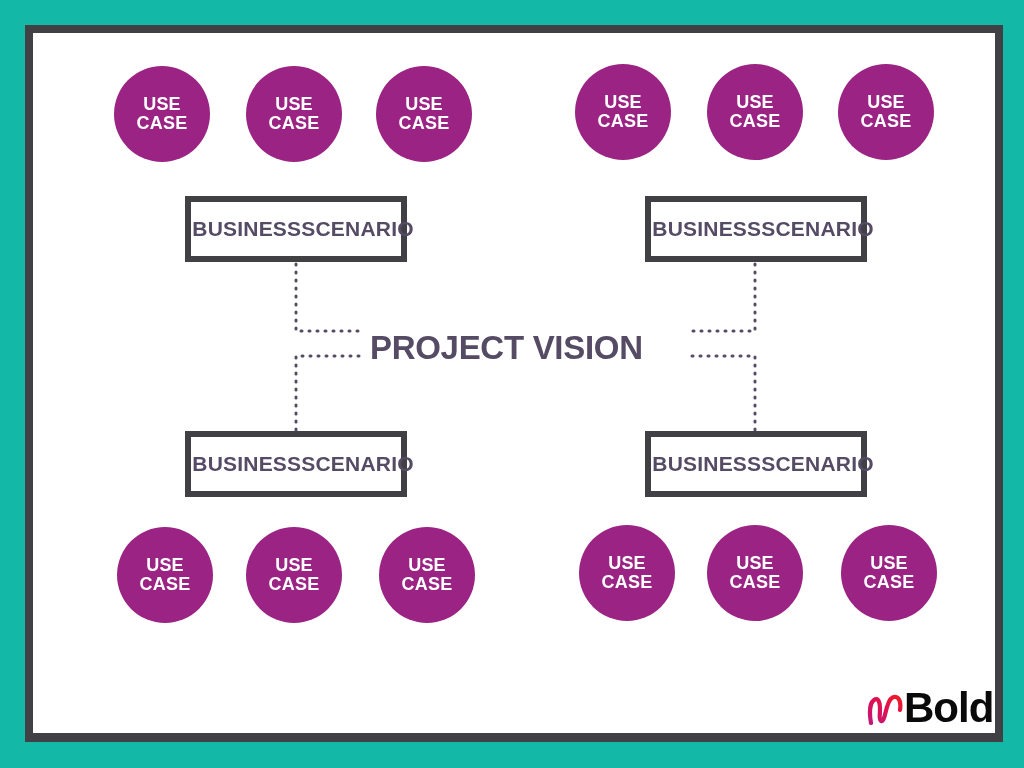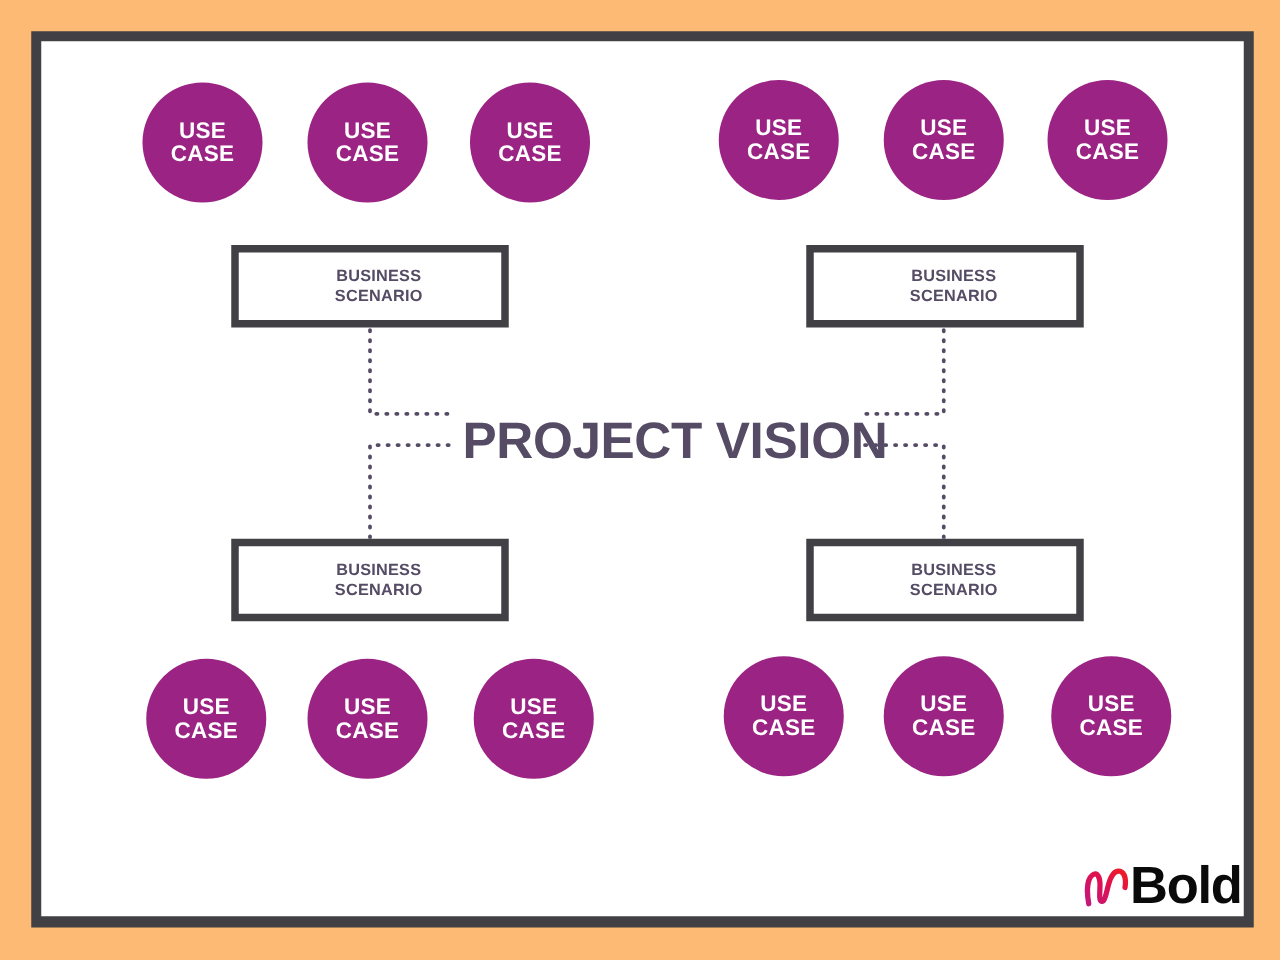--- a/index.html
+++ b/index.html
@@ -9,21 +9,21 @@
     background: #ffffff;
   }
   body {
     font-family: "Liberation Sans", sans-serif;
   }
 
   #slide {
     position: relative;
     width: 1024px;
     height: 768px;
-    background: #fdba74;
+    background: #14b8a6;
     overflow: hidden;
   }
 
   
   #frame {
     position: absolute;
     left: 25px;
     top: 25px;
     width: 978px;
     height: 717px;
@@ -64,39 +64,38 @@
 
   
   .scenario {
     position: absolute;
     width: 222px;
     height: 66px;
     background: #ffffff;
     border: 6px solid #414045;
     box-sizing: border-box;
     display: flex;
-    flex-direction: column;
     align-items: center;
     justify-content: center;
     color: #564B65;
-    font-size: 13px;
+    font-size: 21px;
     font-weight: bold;
     line-height: 1.25;
     letter-spacing: 0.2px;
     text-align: center;
     user-select: none;
     padding-left: 14px;
   }
   .scenario .l1, .scenario .l2 { display: block; }
 
   
   #vision {
     position: absolute;
     color: #564B65;
-    font-size: 41px;
+    font-size: 33px;
     font-weight: bold;
     letter-spacing: -0.3px;
     white-space: nowrap;
     user-select: none;
   }
 
   
   #connectors {
     position: absolute;
     left: 0;

